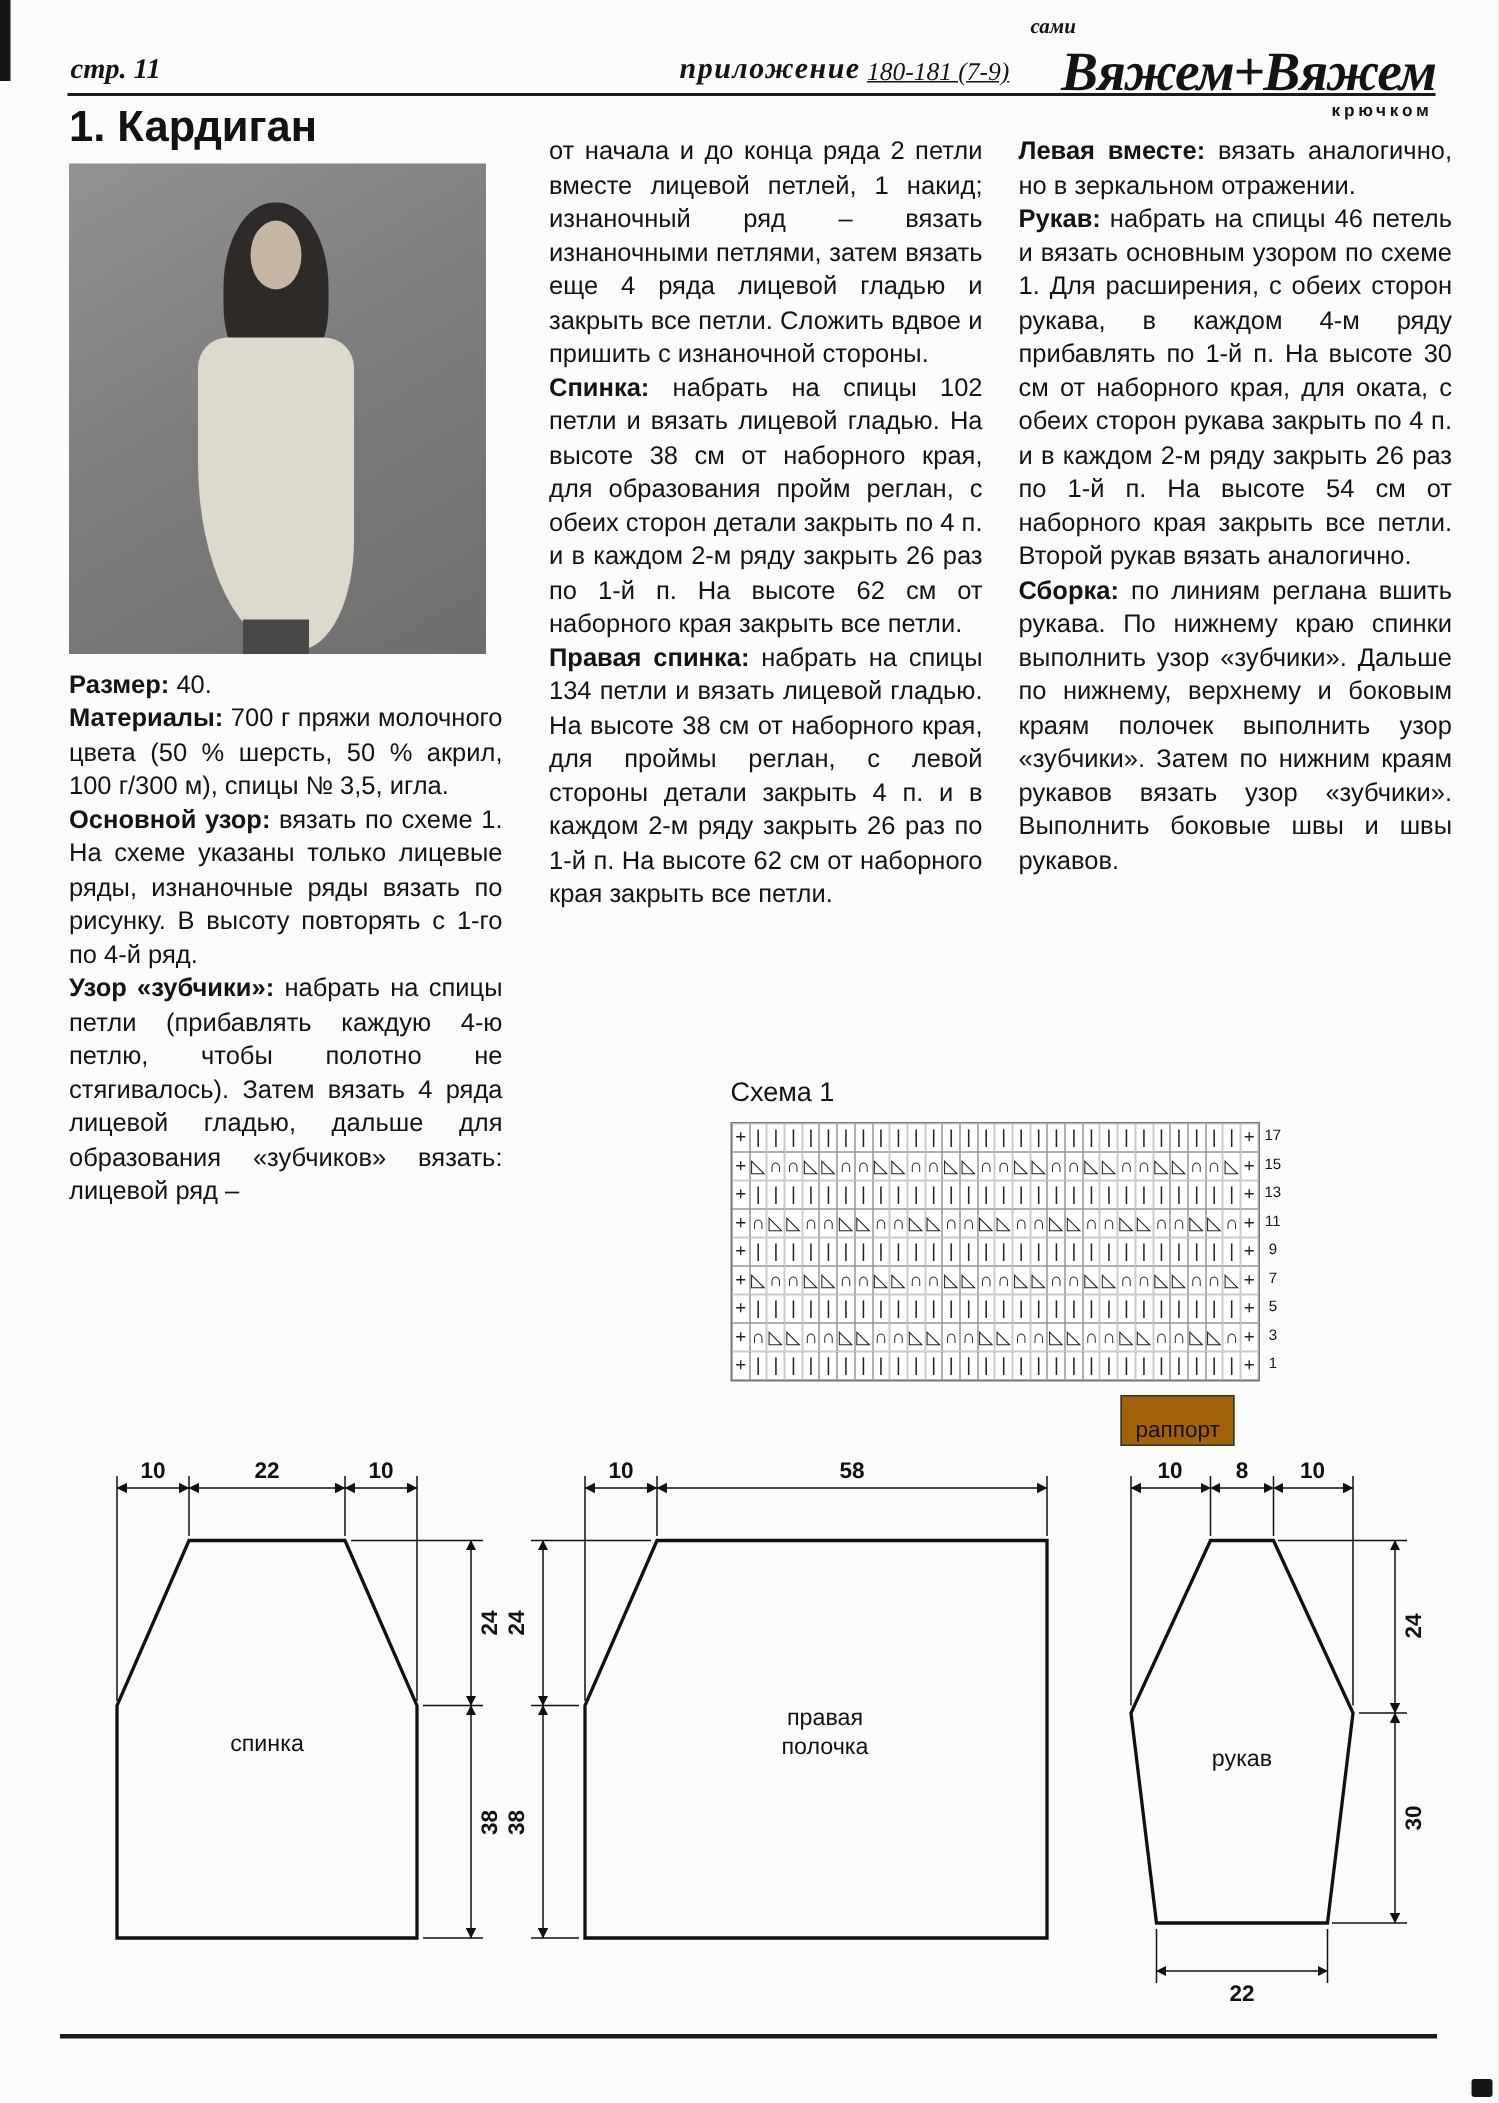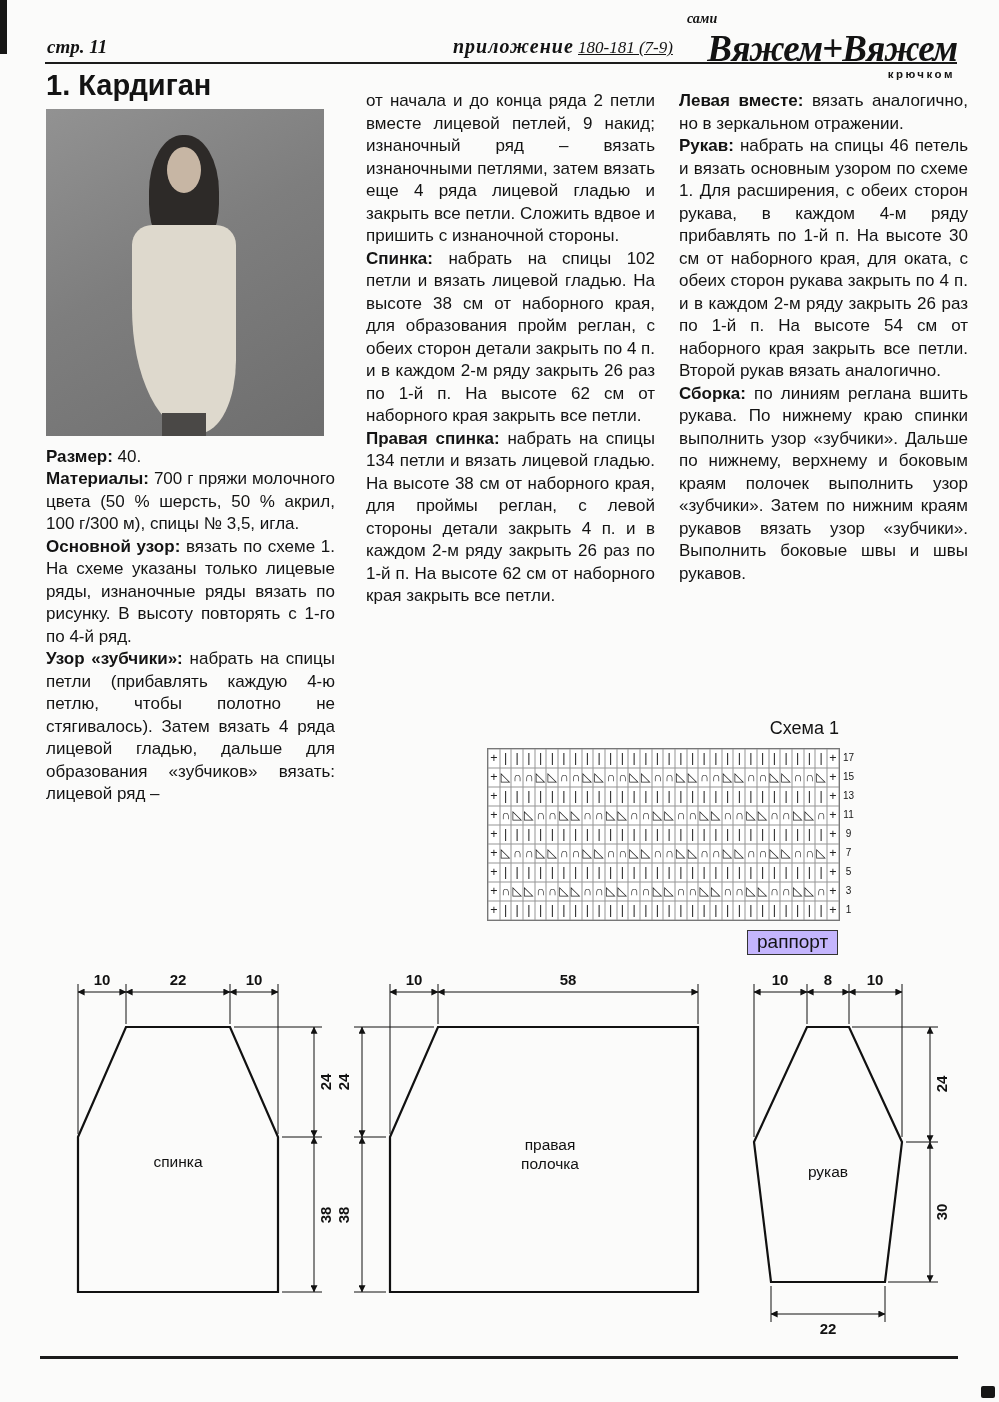--- a/index.html
+++ b/index.html
@@ -28,28 +28,28 @@
 
   
   .photo{position:relative;width:278px;height:327px;margin:0 0 10px 0;overflow:hidden;
          background:linear-gradient(150deg,#929292 0%,#7e7e7e 45%,#6e6e6e 100%);}
   .figure-hair{position:absolute;left:103px;top:26px;width:70px;height:118px;background:#2d2a28;border-radius:48% 48% 42% 42%;}
   .figure-face{position:absolute;left:121px;top:38px;width:34px;height:46px;background:#c7b6a4;border-radius:50%;}
   .figure-body{position:absolute;left:86px;top:116px;width:104px;height:208px;background:#ded9cd;border-radius:20px 20px 35% 60%;}
   .figure-legs{position:absolute;left:116px;top:304px;width:44px;height:23px;background:#4a4846;}
 
   
-  .chart-title{position:absolute;left:487px;top:718px;width:352px;text-align:right;font-size:18px;}
+  .chart-title{position:absolute;left:487px;top:718px;width:352px;text-align:left;font-size:18px;}
   .chart{position:absolute;left:487px;top:748px;border:1px solid #777;display:inline-block;background:#fff;}
   .chart-row{display:flex;height:19px;}
   .chart-cell{width:11.7px;height:19px;box-sizing:border-box;box-shadow:inset 0 0 0 .5px #969696;
               font-size:12.5px;line-height:18px;text-align:center;color:#222;}
   .chart-rownums{position:absolute;left:843px;top:748px;}
   .chart-rownum{height:19px;font-size:10px;line-height:19px;text-align:center;}
-  .rapport{position:absolute;left:747px;top:930px;border:1.3px solid #333;font-size:19px;padding:0 9px 1px;background:#c4b5fd;}
+  .rapport{position:absolute;left:747px;top:930px;border:1.3px solid #333;font-size:15px;padding:14px 9px 1px;background:#a16207;}
 
   
   .diagram{position:absolute;}
   #diagram-back{left:48px;top:972px;}
   #diagram-front{left:338px;top:972px;}
   #diagram-sleeve{left:722px;top:972px;}
   svg text{font-family:"Liberation Sans",sans-serif;}
   .dim-num{font-size:15px;font-weight:700;fill:#111;}
   .part-label{font-size:15.5px;fill:#111;}
 
@@ -86,21 +86,21 @@
     </div>
     <div>
         <p class="para"><b>Размер:</b><span> 40.</span></p>
         <p class="para"><b>Материалы:</b><span> 700 г пряжи молочного цвета (50 % шерсть,  50 % акрил, 100 г/300 м), спицы № 3,5, игла.</span></p>
         <p class="para"><b>Основной узор:</b><span> вязать по схеме 1. На схеме указаны только лицевые ряды, изнаночные ряды вязать по рисунку. В высоту повторять с 1-го по 4-й ряд.</span></p>
         <p class="para"><b>Узор «зубчики»:</b><span> набрать на спицы петли (прибавлять каждую 4-ю петлю, чтобы полотно не стягивалось). Затем вязать 4 ряда лицевой гладью, дальше для образования «зубчиков» вязать: лицевой ряд –</span></p>
       </div>
   </div>
 
   <div class="col" id="col2">
-      <p class="para"><span>от начала и до конца ряда 2 петли вместе лицевой петлей, 9 накид; изнаночный ряд –  вязать изнаночными петлями, затем вязать еще 4 ряда  лицевой гладью и закрыть все петли. Сложить вдвое и пришить с изнаночной стороны.</span></p>
+      <p class="para"><span>от начала и до конца ряда 2 петли вместе лицевой петлей, 1 накид; изнаночный ряд –  вязать изнаночными петлями, затем вязать еще 4 ряда  лицевой гладью и закрыть все петли. Сложить вдвое и пришить с изнаночной стороны.</span></p>
       <p class="para"><b>Спинка:</b><span> набрать на спицы 102 петли и вязать лицевой гладью. На высоте 38 см от наборного края, для образования пройм реглан, с обеих сторон детали закрыть по 4 п. и в каждом 2-м ряду закрыть 26 раз по 1-й п. На высоте 62 см от наборного края закрыть все петли.</span></p>
       <p class="para"><b>Правая спинка:</b><span> набрать на спицы  134 петли и вязать лицевой гладью. На высоте 38 см от наборного края, для проймы реглан, с левой стороны детали закрыть 4 п. и в каждом 2-м ряду закрыть 26 раз по 1-й п. На высоте 62 см от наборного края закрыть все петли.</span></p>
     </div>
 
   <div class="col" id="col3">
       <p class="para"><b>Левая вместе:</b><span> вязать аналогично, но в зеркальном отражении.</span></p>
       <p class="para"><b>Рукав:</b><span> набрать на спицы 46 петель и вязать основным узором по схеме 1. Для расширения, с обеих сторон рукава, в каждом 4-м ряду прибавлять по 1-й п. На высоте 30 см от наборного края, для оката, с обеих сторон рукава закрыть по 4 п. и в каждом 2-м ряду закрыть 26 раз по 1-й п. На высоте 54 см от наборного края закрыть все петли. Второй рукав вязать аналогично.</span></p>
       <p class="para"><b>Сборка:</b><span> по линиям реглана вшить рукава. По нижнему краю спинки выполнить узор «зубчики». Дальше по нижнему, верхнему и боковым краям полочек выполнить узор «зубчики». Затем по нижним краям рукавов вязать узор «зубчики». Выполнить боковые швы и швы рукавов.</span></p>
     </div>
 

